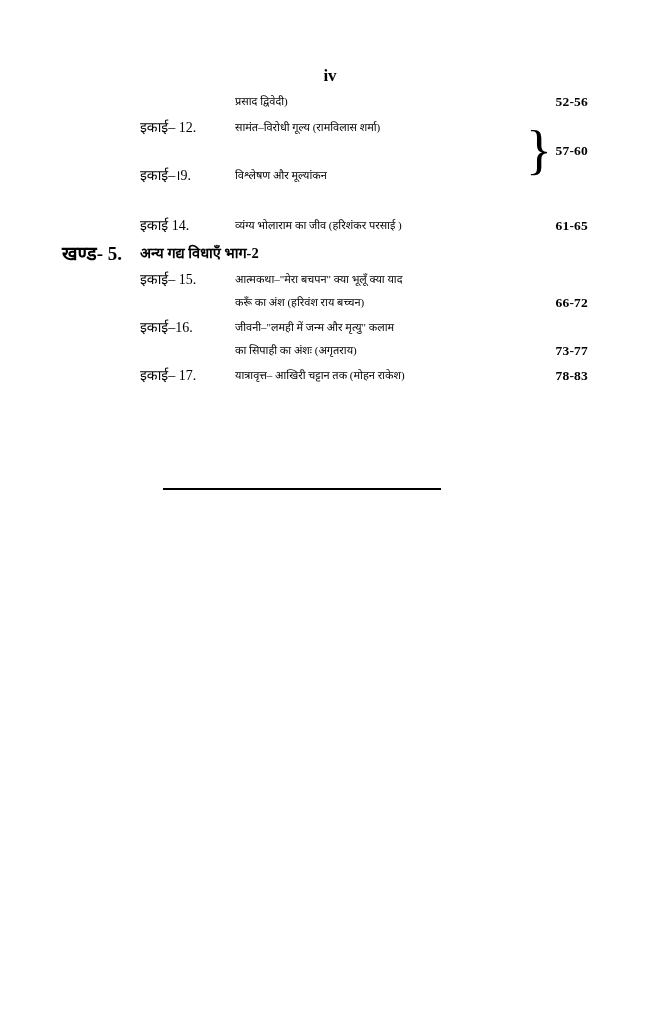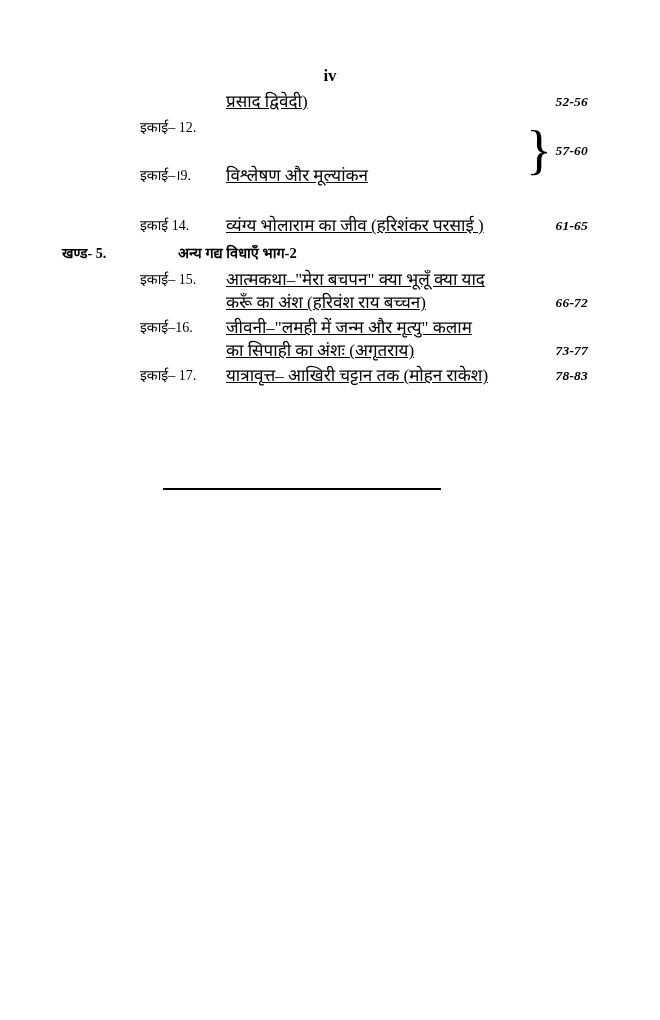--- a/index.html
+++ b/index.html
@@ -56,62 +56,59 @@
     width: 78px;
     font-size: 14px;
     line-height: 23px;
     white-space: nowrap;
   }
 
   .section-label {
     position: absolute;
     left: 62px;
     top: 0;
-    font-size: 14px;
+    font-size: 19px;
     font-weight: bold;
     line-height: 23px;
     white-space: nowrap;
   }
 
   .section-title {
     position: absolute;
     left: 140px;
     top: 0;
     font-size: 14.5px;
     font-weight: bold;
     line-height: 23px;
     white-space: nowrap;
-    margin-left: 38px;
   }
 
   .title {
     position: absolute;
-    left: 226px;
+    left: 235px;
     top: 0;
     width: 310px;
-    font-size: 17px;
-    line-height: 23px;
-    text-decoration: underline;
+    font-size: 11px;
+    line-height: 23px;
   }
 
   .title .line {
     display: block;
     white-space: nowrap;
   }
 
   .pages {
     position: absolute;
     right: 72px;
     top: 0;
     font-size: 13.5px;
     font-weight: bold;
     line-height: 23px;
     white-space: nowrap;
     letter-spacing: 0.2px;
-    font-style: italic;
   }
 
   .brace {
     position: absolute;
     font-size: 54px;
     line-height: 54px;
     font-family: "Liberation Serif", "DejaVu Serif", serif;
     left: 526px;
   }
 
@@ -135,20 +132,21 @@
     <div class="row" style="height:26px;">
       <span class="title">
         <span class="line">प्रसाद द्विवेदी)</span>
       </span>
       <span class="pages">52-56</span>
     </div>
 
     <div class="row" style="height:48px;">
       <span class="unit-label">इकाई– 12.</span>
       <span class="title">
+        <span class="line">सामंत–विरोधी गूल्य (रामविलास शर्मा)</span>
       </span>
       <span class="pages" style="top:23px;">57-60</span>
     </div>
 
     <div class="row" style="height:50px;">
       <span class="unit-label">इकाई–।9.</span>
       <span class="title">
         <span class="line">विश्लेषण और मूल्यांकन</span>
       </span>
     </div>

